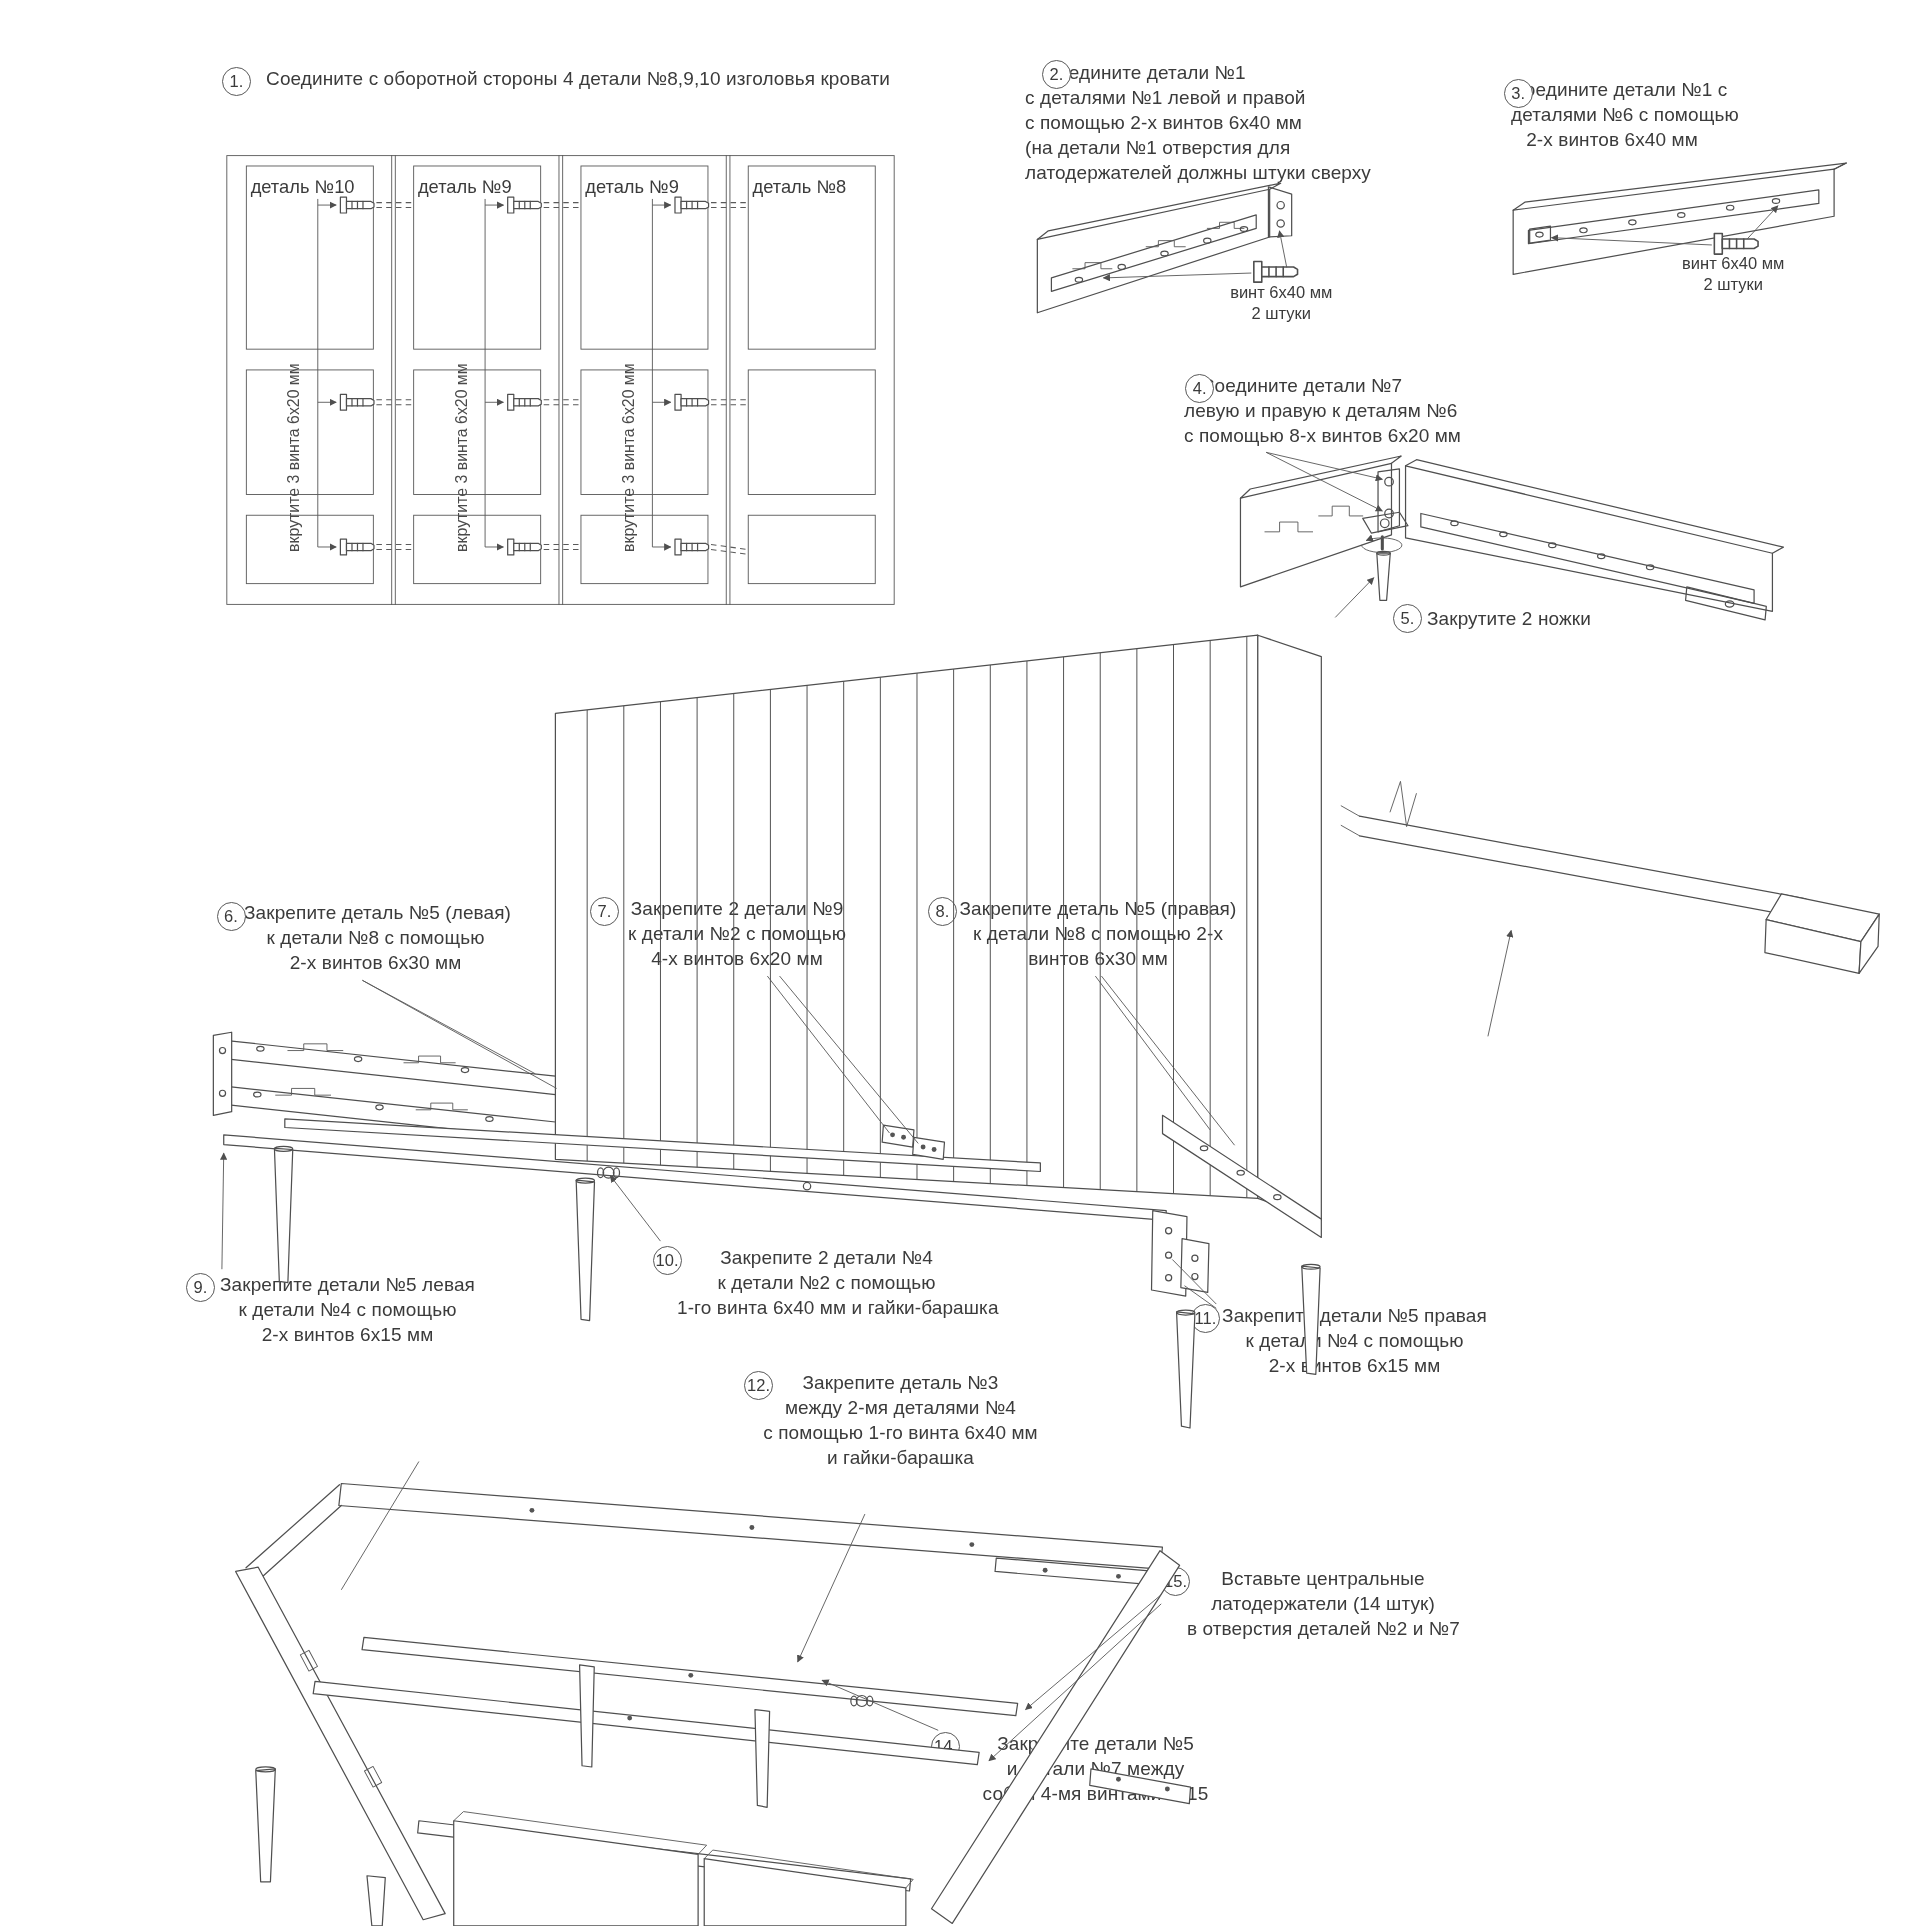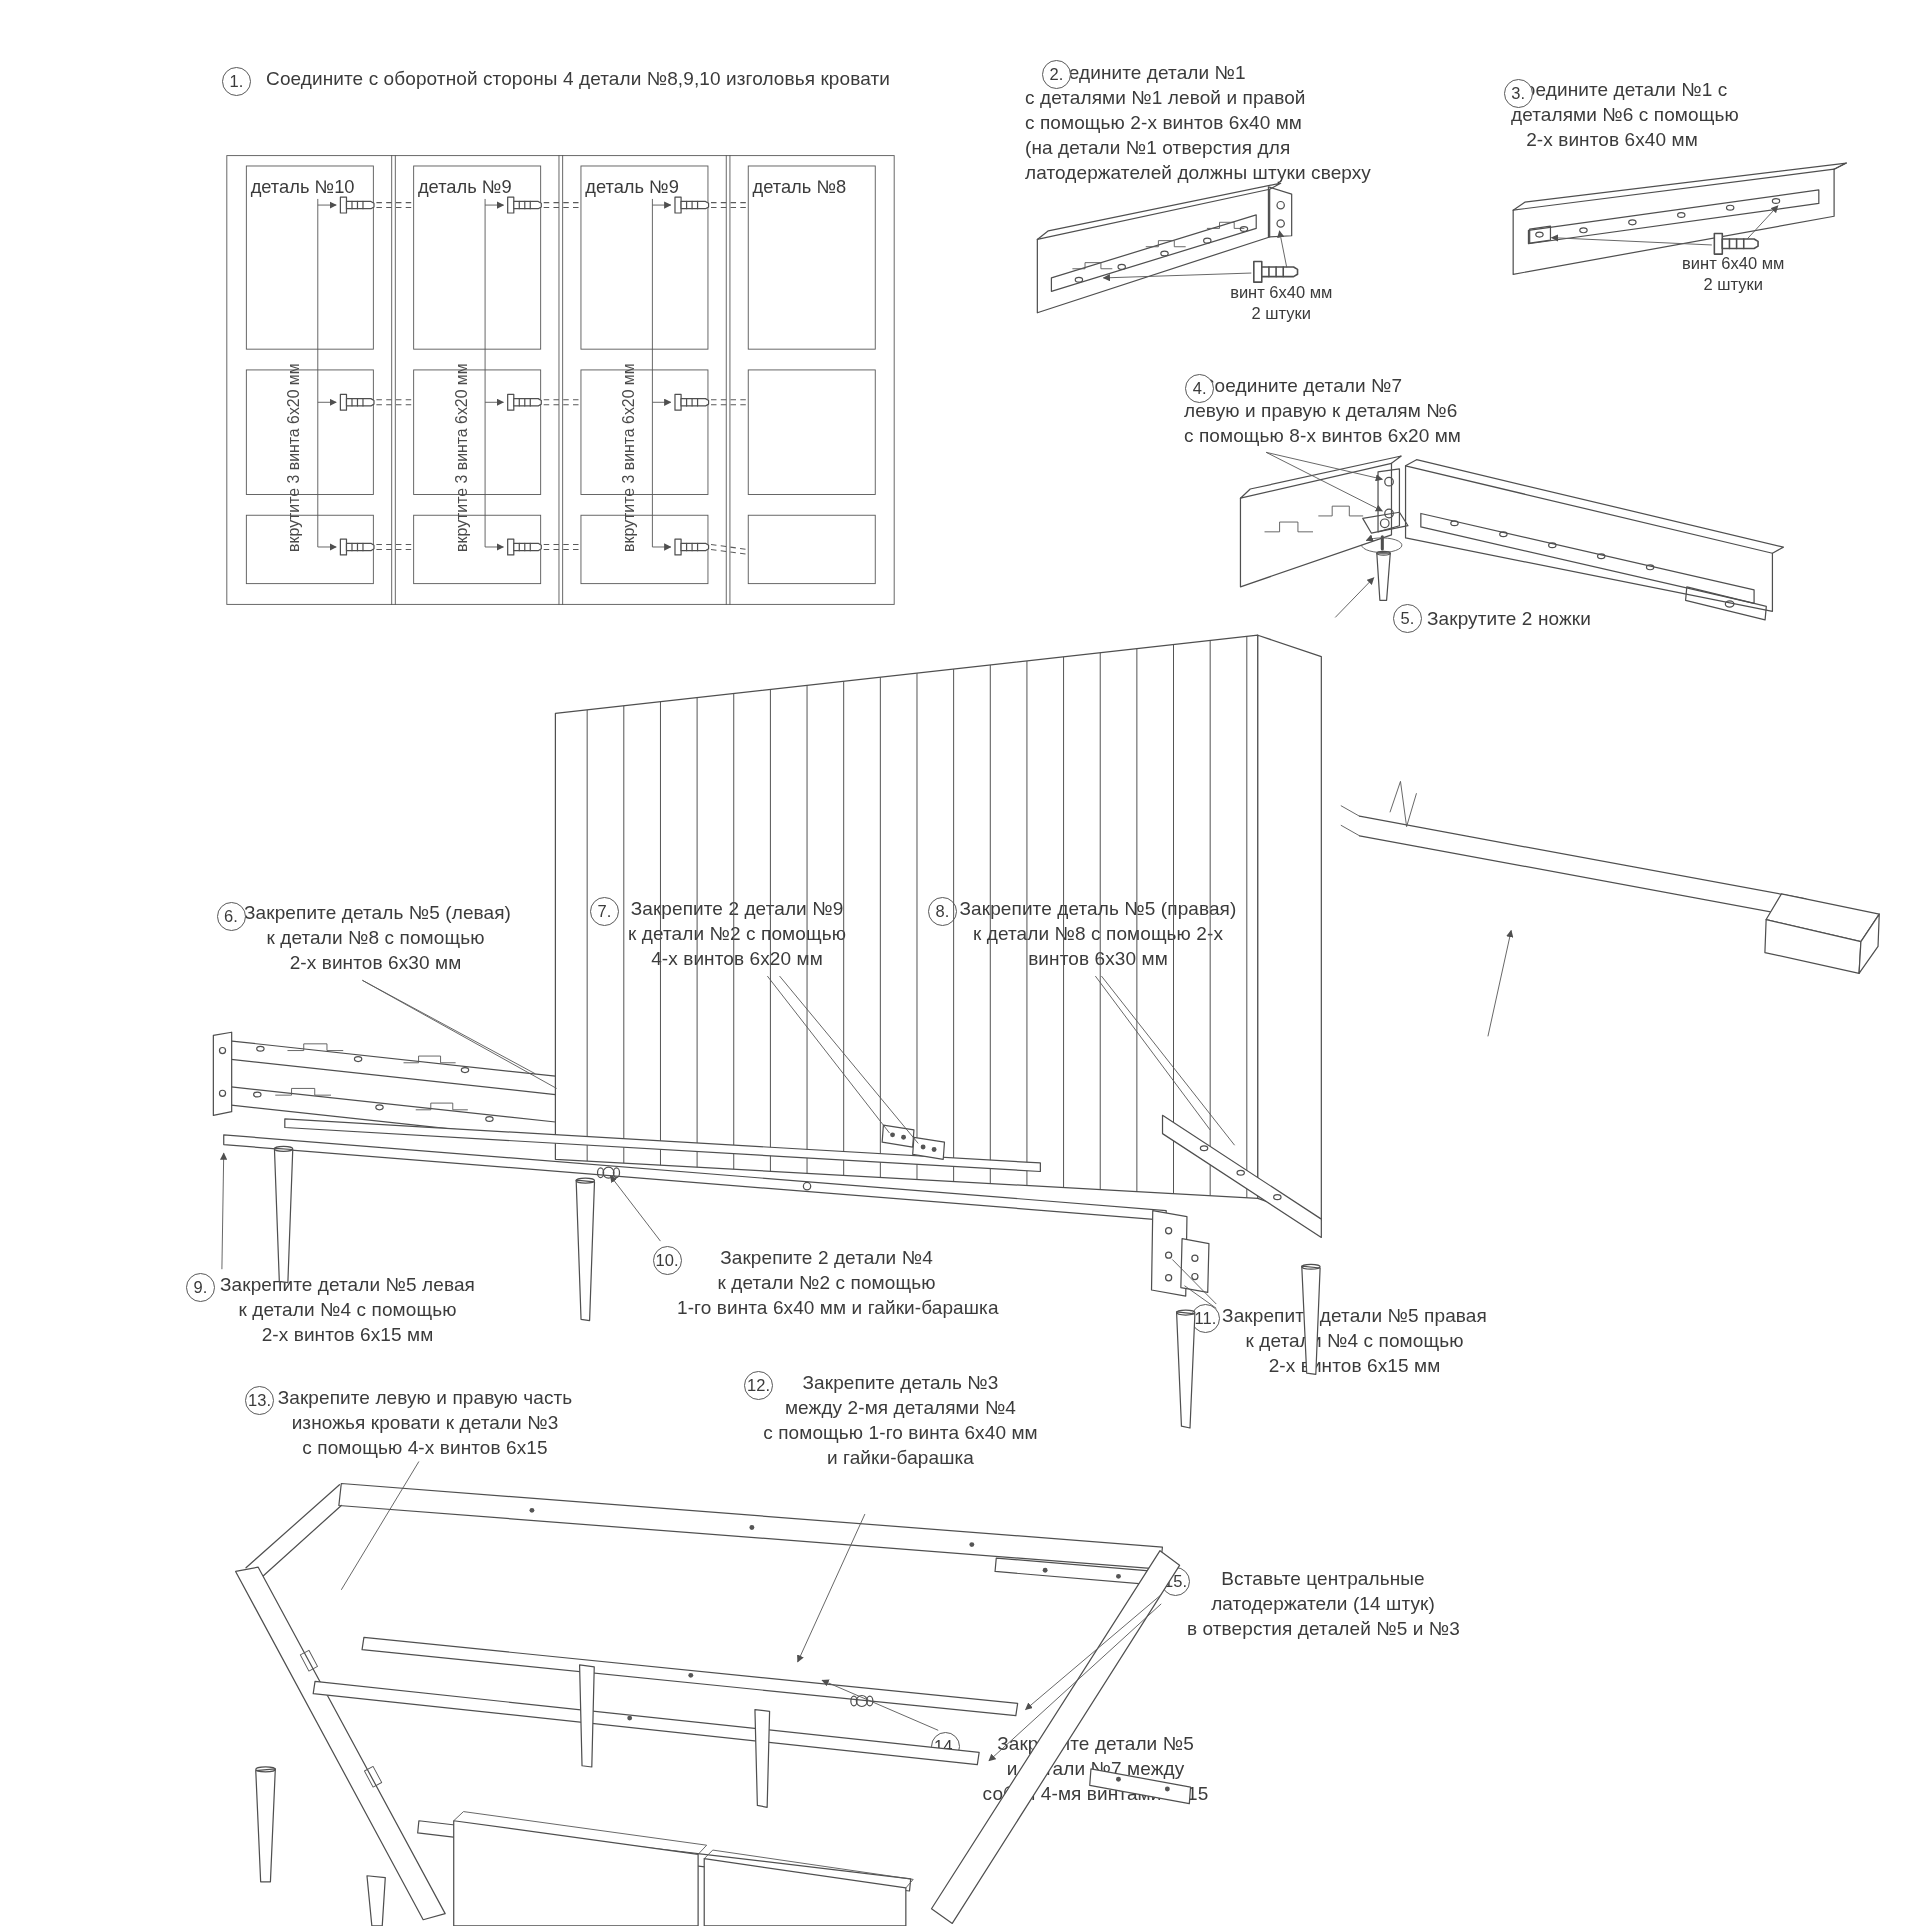--- a/index.html
+++ b/index.html
@@ -122,39 +122,33 @@
   </div>
 
   <div class="step" style="left:760px;top:1370px;width:281px">
     <span class="num" style="left:-16px;top:1.2px">12.</span>
     <span class="ln">Закрепите  деталь №3</span>
     <span class="ln">между 2-мя деталями №4</span>
     <span class="ln">с помощью 1-го винта 6х40 мм</span>
     <span class="ln">и гайки-барашка</span>
   </div>
 
-  <div class="step" style="left:274px;top:1385px;width:302px">
-    <span class="num" style="left:-29px;top:1.2px">13.</span>
-    <span class="ln">Закрепите левую и правую часть</span>
-    <span class="ln">изножья кровати к детали №3</span>
-    <span class="ln">с помощью 4-х винтов 6х15</span>
-  </div>
 
   <div class="step" style="left:958px;top:1731px;width:275px">
     <span class="num" style="left:-27px;top:1.2px">14.</span>
     <span class="ln">Закрепите детали №5</span>
     <span class="ln">и детали №7  между</span>
     <span class="ln">собой 4-мя винтами 6х15</span>
   </div>
 
   <div class="step" style="left:1187px;top:1566px;width:272px">
     <span class="num" style="left:-26px;top:1.2px">15.</span>
     <span class="ln">Вставьте центральные</span>
     <span class="ln">латодержатели (14 штук)</span>
-    <span class="ln">в отверстия деталей №5 и №3</span>
+    <span class="ln">в отверстия деталей №2 и №7</span>
   </div>
 
 
 
   <svg class="dg" style="left:226px;top:155px" width="669" height="450" viewBox="0 0 1095 737">
     <rect x="1" y="1" width="1093" height="735" class="thin"></rect>
     <g class="thin">
       <line x1="271" y1="0" x2="271" y2="737"></line>
         <line x1="277" y1="0" x2="277" y2="737"></line>
       <line x1="545" y1="0" x2="545" y2="737"></line>

